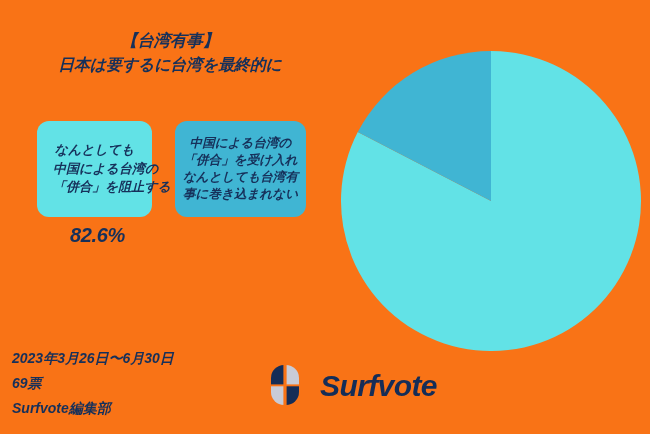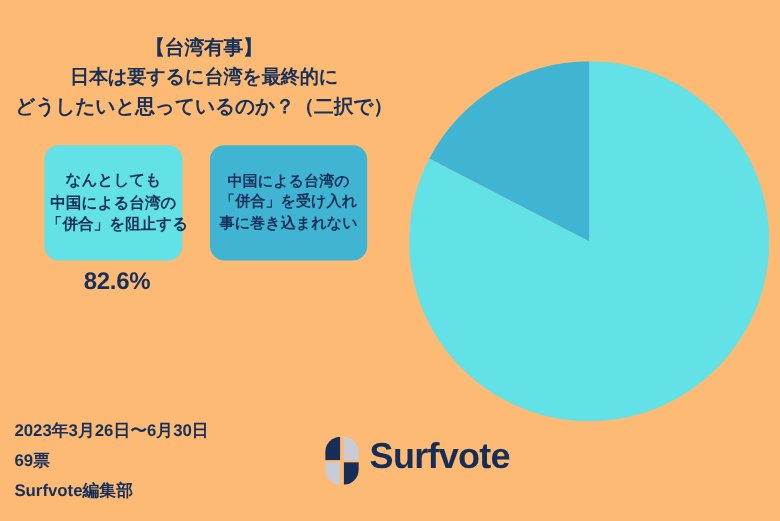--- a/index.html
+++ b/index.html
@@ -11,21 +11,22 @@
     height: 434px;
     background: #efefef;
     font-family: "Liberation Sans", "DejaVu Sans", sans-serif;
     overflow: hidden;
     position: relative;
     color: #16305a;
   }
   #infographic {
     position: absolute;
     inset: 0;
-    background: #fdba74;
+    background: #f97316;
+    font-style: italic;
   }
 
   
   .title-block {
     position: absolute;
     left: 0;
     top: 28px;
     width: 340px;
     text-align: center;
     color: #16305a;
@@ -55,21 +56,21 @@
   .legend-line { display: block; white-space: nowrap; }
 
   #legend-box-0 {
     left: 37px;
     top: 121px;
     width: 115px;
     height: 96px;
     background: #62e2e6;
     font-size: 13px;
     line-height: 1.45;
-    padding: 0 2px;
+    padding: 0 16px;
   }
   #legend-box-1 {
     left: 175px;
     top: 121px;
     width: 131px;
     height: 96px;
     background: #40b5d3;
     font-size: 12.6px;
     line-height: 1.36;
     padding: 0 3px;
@@ -109,22 +110,22 @@
   }
   .footer-line { display: block; white-space: nowrap; }
 
   
   #logo {
     position: absolute;
     left: 271px;
     top: 364px;
     height: 42px;
     display: flex;
-    align-items: flex-start;
-    gap: 9px;
+    align-items: center;
+    gap: 21px;
   }
   .logo-mark {
     position: relative;
     width: 28px;
     height: 40px;
   }
   .logo-wordmark {
     color: #152d57;
     font-weight: bold;
     font-size: 30px;
@@ -134,35 +135,35 @@
   }
 </style>
 </head>
 <body>
 
 <div id="infographic">
 
   <div class="title-block">
     <span class="title-line l1">【台湾有事】</span>
     <span class="title-line l2">日本は要するに台湾を最終的に</span>
-    <span class="title-line l3">どうしたいと思っているのか？（二択で）</span>
   </div>
 
   <div class="legend-box" id="legend-box-0">
     <span class="lb-text">
       <span class="legend-line">なんとしても</span>
       <span class="legend-line">中国による台湾の</span>
       <span class="legend-line">「併合」を阻止する</span>
     </span>
   </div>
 
   <div class="legend-box" id="legend-box-1">
     <span class="lb-text">
       <span class="legend-line">中国による台湾の</span>
       <span class="legend-line">「併合」を受け入れ</span>
+      <span class="legend-line">なんとしても台湾有</span>
       <span class="legend-line">事に巻き込まれない</span>
     </span>
   </div>
 
   <div class="percent" id="percent-0">82.6%</div>
 
   <div id="pie-chart">
     <svg viewBox="0 0 300 300" xmlns="http://www.w3.org/2000/svg">
 
       <path id="pie-slice-0" fill="#62e2e6" d="M 150 150 L 150.00 0.00 A 150 150 0 1 1 16.78 81.06 Z"></path>

